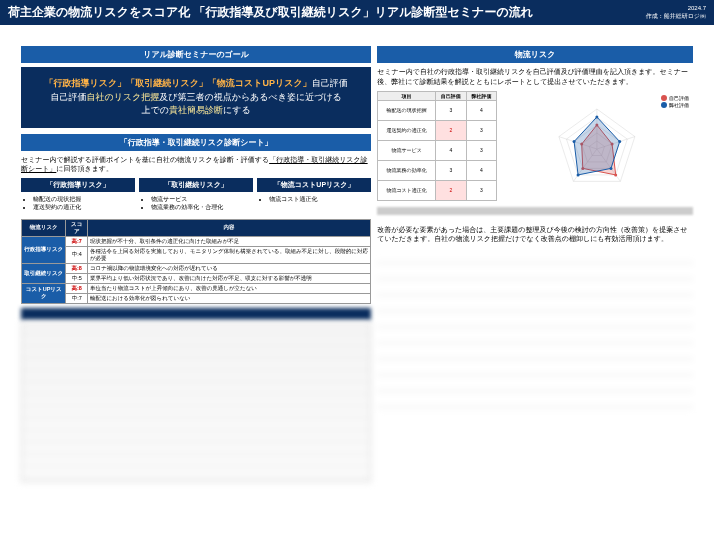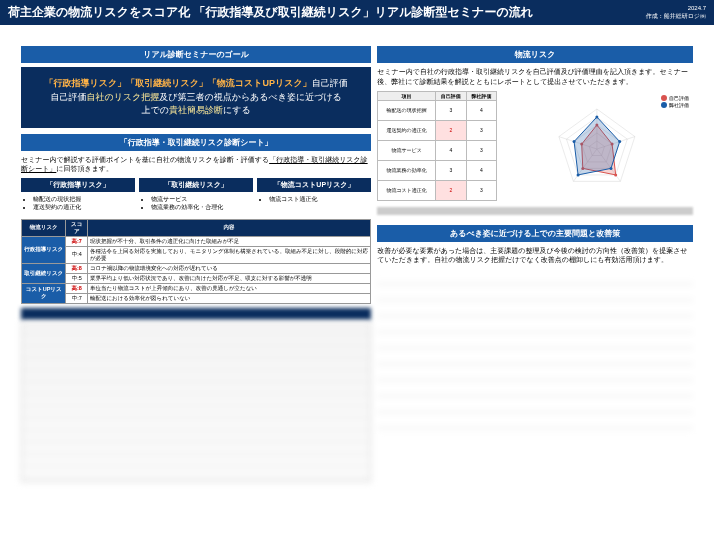--- a/index.html
+++ b/index.html
@@ -223,21 +223,20 @@
               <span class="legend-dot" style="background:#1a5da8"></span>
               <span>弊社評価</span>
             </div>
           </div>
         </div>
       </div>
       <div class="gray-bar"></div>
 
       <div style="height:10px"></div>
 
-      <div class="section-bar">あるべき姿に近づける上での主要問題と改善策</div>
       <div class="desc-text">改善が必要な要素があった場合は、主要課題の整理及び今後の検討の方向性（改善策）を提案させていただきます。自社の物流リスク把握だけでなく改善点の棚卸しにも有効活用頂けます。</div>
 
       <div class="blur-block"></div>
 
     </div>
 
   </div>
 </div>
 
 </body></html>

